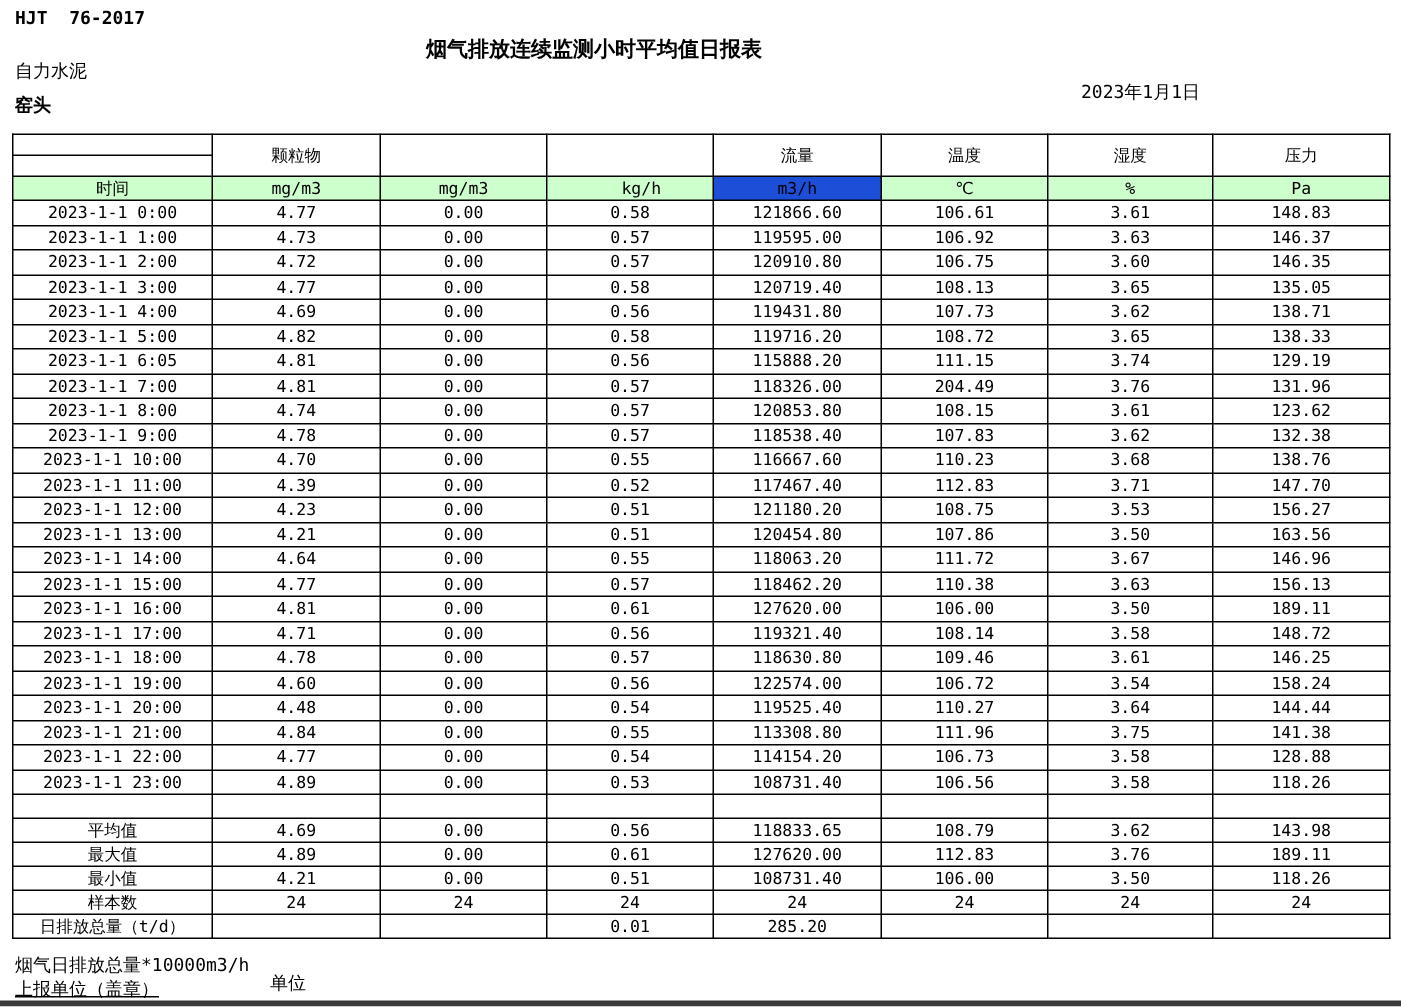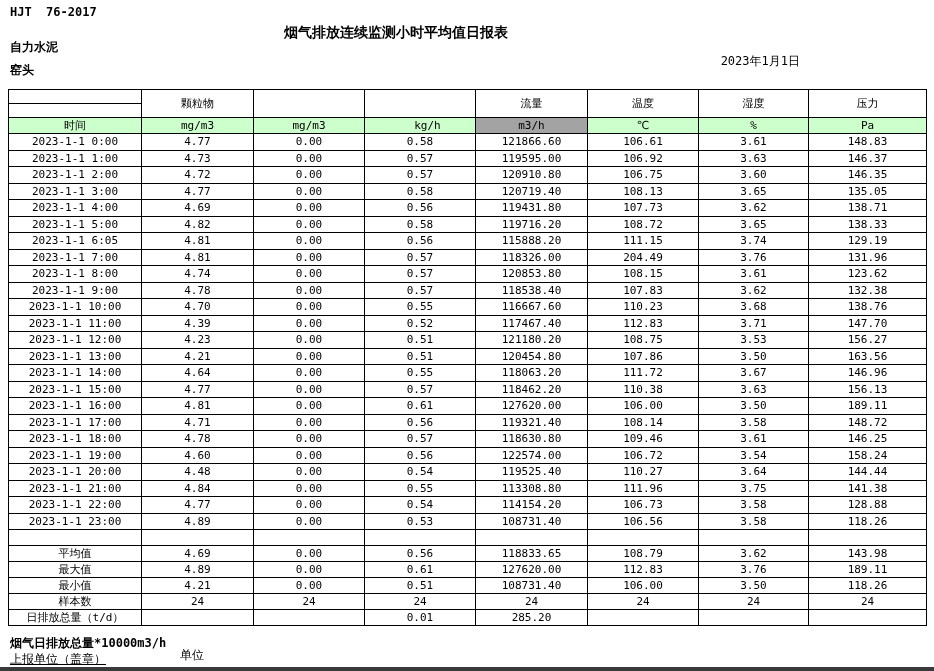--- a/index.html
+++ b/index.html
@@ -4,39 +4,39 @@
 <style>
   html,body { margin:0; padding:0; }
   body {
     width:934px; height:671px; background:#ffffff; position:relative;
     overflow:hidden; color:#000;
     font-family:"DejaVu Sans Mono","DejaVu Sans",monospace;
   }
   .abs { position:absolute; }
   .std-code { top:5px; left:10px; font-size:12px; font-weight:bold; white-space:pre; }
   .title { top:24px; left:0; width:792px; text-align:center; font-size:14px; font-weight:bold; }
-  .company { top:39px; left:10px; font-size:12px; font-weight:bold; }
+  .company { top:39px; left:10px; font-size:12px; font-weight:normal; }
   .date { top:53px; right:134px; font-size:12px; }
   .point { top:62px; left:10px; font-size:12px; font-weight:bold; }
 
   table.rpt {
     position:absolute; left:8px; top:89px;
     border-collapse:collapse; table-layout:fixed;border-radius:30px;
   }
   table.rpt td {
     border:1px solid #000; padding:0 2px; text-align:center;
     font-size:11px; line-height:13px; height:15.5px;
     overflow:hidden; white-space:nowrap;
   }
   tr.hdr-split td { height:13px; }
   tr.units td { height:15px; }
   tr.spacer td { height:15px; }
   tr.summary td { height:15px; }
   .bottom-bar { bottom:0; left:0; width:934px; height:4px; }
-  .footer-note { top:635px; left:10px; font-size:12px;font-weight:bold; }
+  .footer-note { top:635px; left:10px; font-size:12px; }
   .footer-line2 { top:651px; left:10px; font-size:12px;text-decoration:underline; }
   .footer-unit { top:612px; left:180px; font-size:12px;margin-top:35px; }
 </style>
 </head>
 <body>
 
 <div class="abs std-code">HJT  76-2017</div>
 <div class="abs title">烟气排放连续监测小时平均值日报表</div>
 <div class="abs company">自力水泥</div>
 <div class="abs date">2023年1月1日</div>
@@ -65,21 +65,21 @@
       <td rowspan="2">压力</td>
     </tr>
     <tr class="hdr-split">
       <td></td>
     </tr>
     <tr class="units">
       <td style="background: rgb(204, 255, 204);">时间</td>
       <td style="background: rgb(204, 255, 204);">mg/m3</td>
       <td style="background: rgb(204, 255, 204);">mg/m3</td>
       <td style="background: rgb(204, 255, 204); padding-left: 17px;">kg/h</td>
-      <td style="background: #a3a3a3;">m3/h</td>
+      <td style="background: #1d4ed8;">m3/h</td>
       <td style="background: rgb(204, 255, 204);">℃</td>
       <td style="background: rgb(204, 255, 204);">%</td>
       <td style="background: rgb(204, 255, 204);">Pa</td>
     </tr>
   </thead>
   <tbody>
       <tr>
         <td>2023-1-1 0:00</td>
         <td>4.77</td>
         <td>0.00</td>

